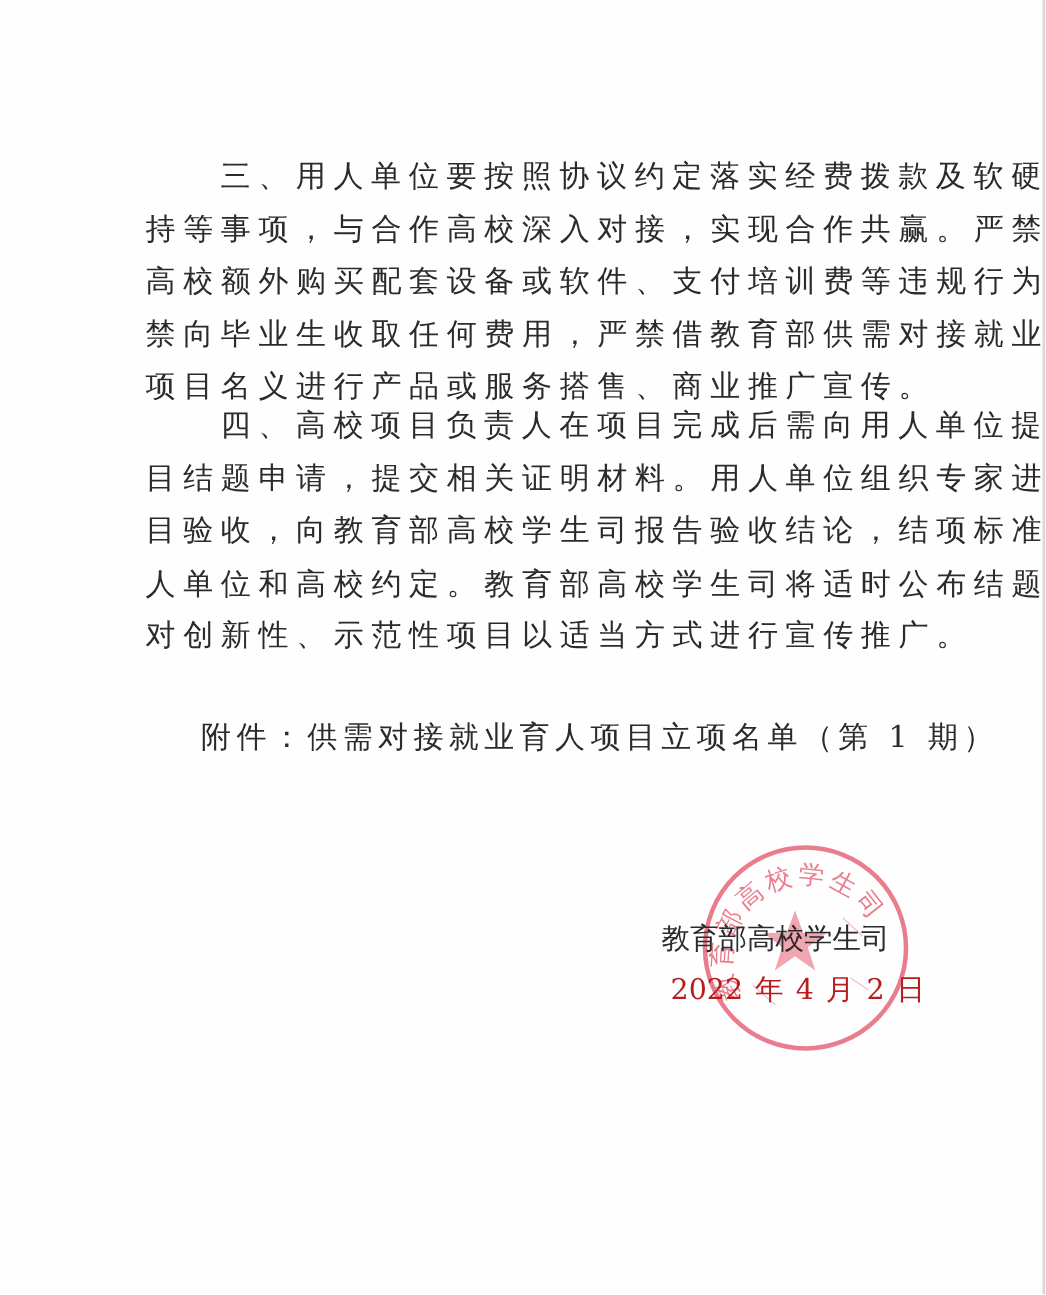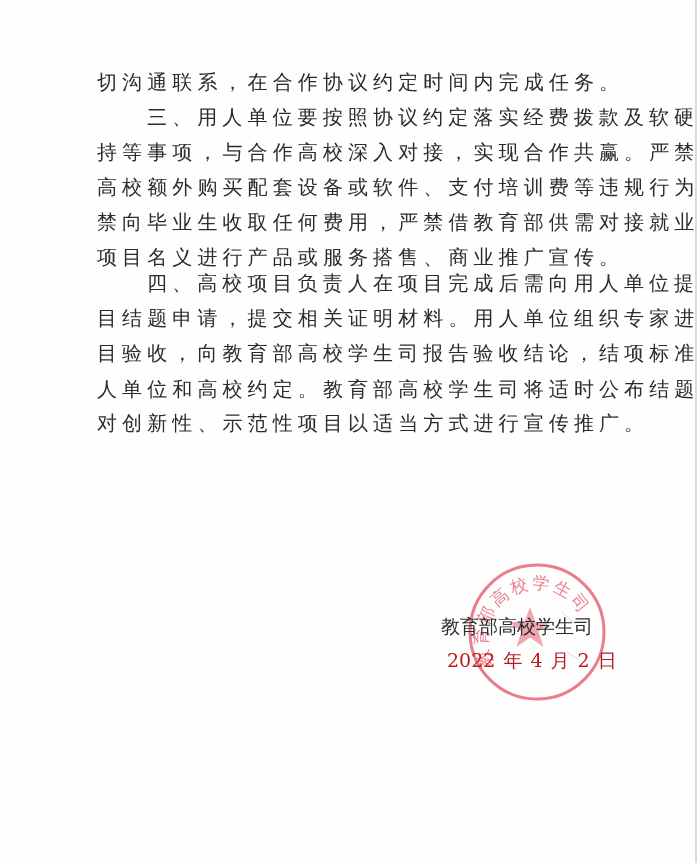--- a/index.html
+++ b/index.html
@@ -76,34 +76,34 @@
       height: 140px;
       z-index: 1;
       opacity: 0.85;
     }
   </style>
 </head>
 <body>
 
 <div class="page">
 
-  <div class="para-line" style="top:67px;">切沟通联系，在合作协议约定时间内完成任务。</div>
 
   <div class="para-line indent" style="top:102px;">三、用人单位要按照协议约定落实经费拨款及软硬件支</div>
   <div class="para-line" style="top:137px;">持等事项，与合作高校深入对接，实现合作共赢。严禁要求</div>
   <div class="para-line" style="top:172px;">高校额外购买配套设备或软件、支付培训费等违规行为，严</div>
   <div class="para-line" style="top:207px;">禁向毕业生收取任何费用，严禁借教育部供需对接就业育人</div>
   <div class="para-line" style="top:242px;text-align:center;">项目名义进行产品或服务搭售、商业推广宣传。</div>
 
   <div class="para-line indent" style="top:268px;">四、高校项目负责人在项目完成后需向用人单位提出项</div>
   <div class="para-line" style="top:303px;">目结题申请，提交相关证明材料。用人单位组织专家进行项</div>
   <div class="para-line" style="top:338px;">目验收，向教育部高校学生司报告验收结论，结项标准由用</div>
   <div class="para-line" style="top:374px;">人单位和高校约定。教育部高校学生司将适时公布结题名单，</div>
   <div class="para-line" style="top:408px;">对创新性、示范性项目以适当方式进行宣传推广。</div>
 
+  <div class="attachment">附件：供需对接就业育人项目立项名单（第 1 期）</div>
 
   <svg class="seal" viewBox="0 0 140 140">
     <defs>
       <path id="sealArc" d="M 28 104 A 50 50 0 1 1 112 104"></path>
     </defs>
     <circle cx="70" cy="70" r="67" fill="none" stroke="#e6677a" stroke-width="3"></circle>
     <text font-size="17" fill="#e6677a" font-family="DejaVu Serif, serif" letter-spacing="3">
       <textPath href="#sealArc" startOffset="2">教育部高校学生司</textPath>
     </text>
     <polygon points="63,45 68.5,60 84,60 71.5,69.5 76.5,85 63,75.5 49.5,85 54.5,69.5 42,60 57.5,60" fill="#ec8a98" opacity="0.9"></polygon>

